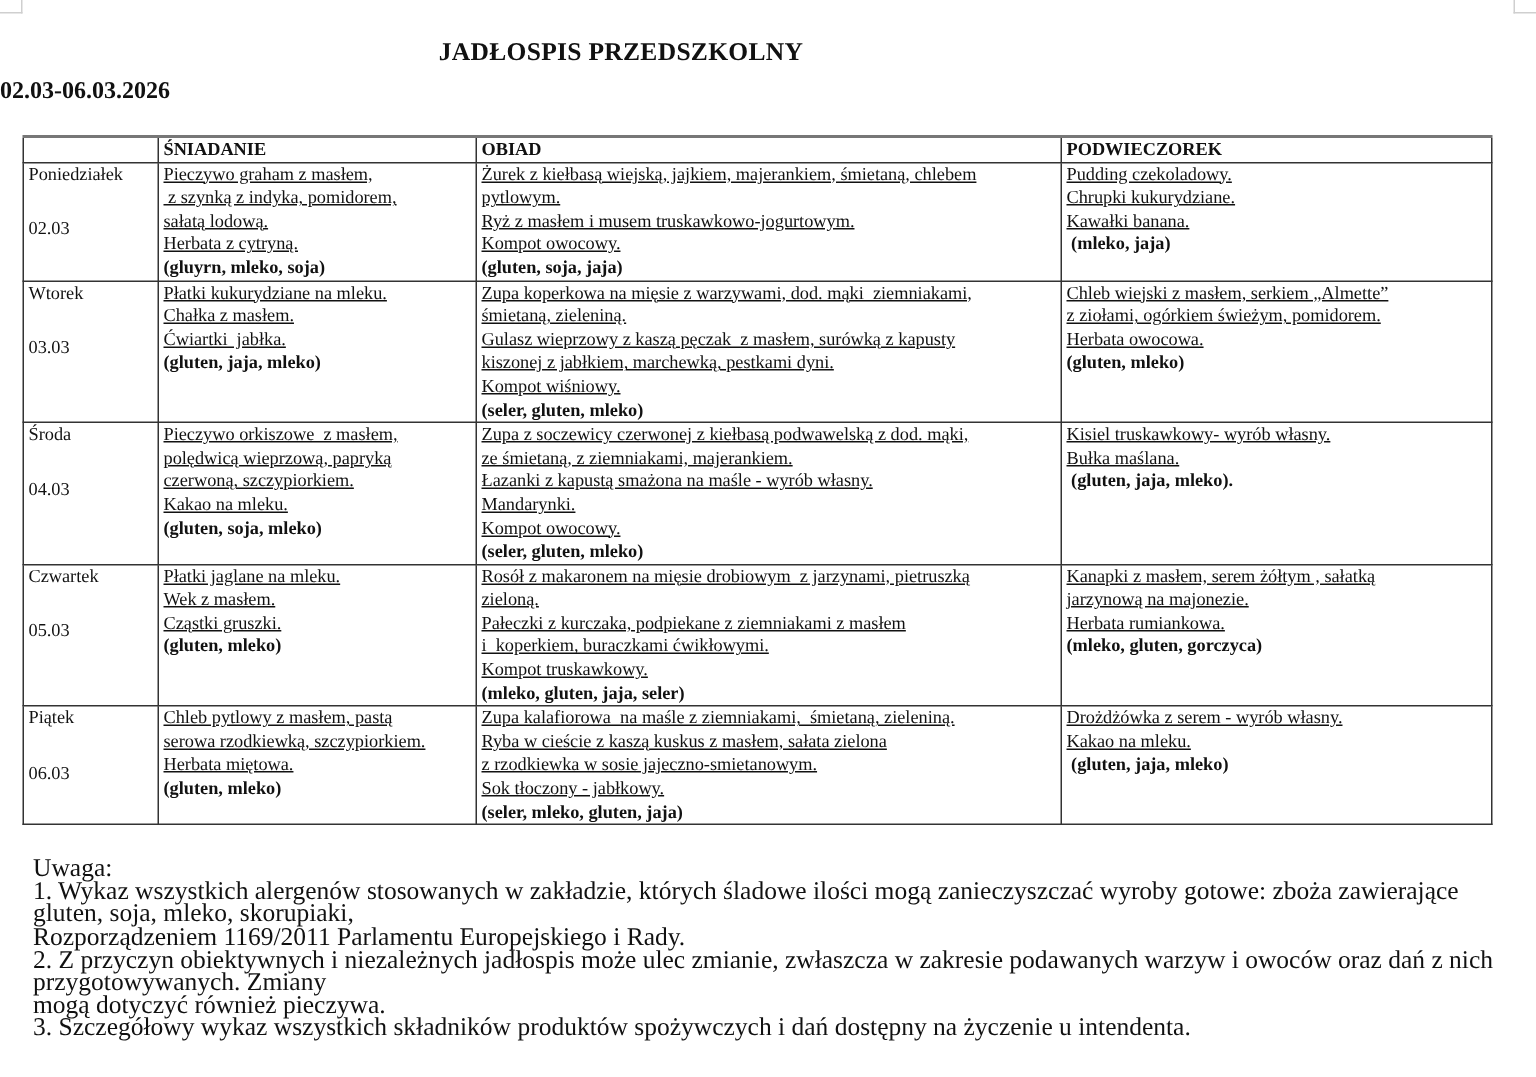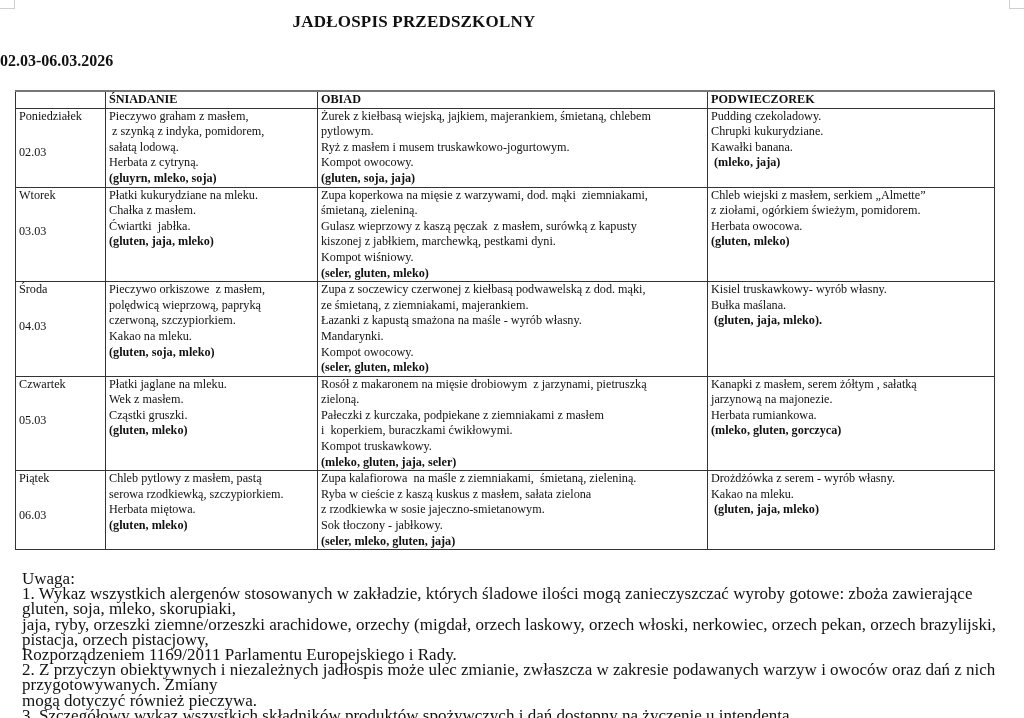--- a/index.html
+++ b/index.html
@@ -5,21 +5,21 @@
     html, body { margin: 0; padding: 0; background: #ffffff; }
     body {
       width: 1024px; height: 718px; position: relative; overflow: hidden;
       font-family: "Liberation Serif", "DejaVu Serif", serif;
       color: #111;
     }
     .crop-mark { position: absolute; border-color: #cfcfcf; border-style: solid; width: 14px; height: 8px; }
     .crop-tl { left: 0; top: 0; border-width: 0 1px 1px 0; }
     .crop-tr { right: 0; top: 0; border-width: 0 0 1px 1px; }
     .title {
-      position: absolute; left: 0; width: 828px; top: 12px;
+      position: absolute; left: 0; width: 828px; top: 25px;
       text-align: center; font-weight: bold; font-size: 17px; letter-spacing: 0.2px;
     }
     .subtitle {
       position: absolute; left: 0; width: 1024px; top: 52px;
       font-weight: bold; font-size: 16px;
     }
     table.menu {
       position: absolute; left: 15px; top: 90px; width: 980px;
       border-collapse: collapse; font-size: 12.2px; line-height: 15.6px;
       table-layout: fixed;
@@ -29,21 +29,21 @@
       border: 1px solid #333; vertical-align: top; padding: 0 3px; text-align: left;
     }
     table.menu tr.head { border-top: 2px solid #777; }
     table.menu th { font-weight: bold; }
     .col-day { width: 90px; }
     .col-sn { width: 212px; }
     .col-ob { width: 390px; }
     .col-pod { width: auto; }
     .day-name { display: block; }
     .day-date { display: block; margin-top: 21px; }
-    .line { display: block; white-space: pre; }
+    .line { display: block; white-space: pre; text-decoration: underline; }
     .allergens { display: block; white-space: pre; }
     .allergens b { font-weight: bold; }
     .notes {
       position: absolute; left: 22px; top: 571px; width: 980px;
       font-size: 17px; line-height: 15.2px;
     }
     .notes div { display: block; }
   </style>
 </head>
 <body>
@@ -198,19 +198,18 @@
           <span class="allergens"><b> (gluten, jaja, mleko)</b></span>
         </td>
       </tr>
     </tbody>
 </table>
 
 <div class="notes">
   <div>Uwaga:</div>
   <div id="notes-lines">
       <div>1. Wykaz wszystkich alergenów stosowanych w zakładzie, których śladowe ilości mogą zanieczyszczać wyroby gotowe: zboża zawierające gluten, soja, mleko, skorupiaki,</div>
-      <div>jaja, ryby, orzeszki ziemne/orzeszki arachidowe, orzechy (migdał, orzech laskowy, orzech włoski, nerkowiec, orzech pekan, orzech brazylijski, pistacja, orzech pistacjowy,</div>
       <div>Rozporządzeniem 1169/2011 Parlamentu Europejskiego i Rady.</div>
       <div>2. Z przyczyn obiektywnych i niezależnych jadłospis może ulec zmianie, zwłaszcza w zakresie podawanych warzyw i owoców oraz dań z nich przygotowywanych. Zmiany</div>
       <div>mogą dotyczyć również pieczywa.</div>
       <div>3. Szczegółowy wykaz wszystkich składników produktów spożywczych i dań dostępny na życzenie u intendenta.</div>
     </div>
 </div>
 
 </body></html>

